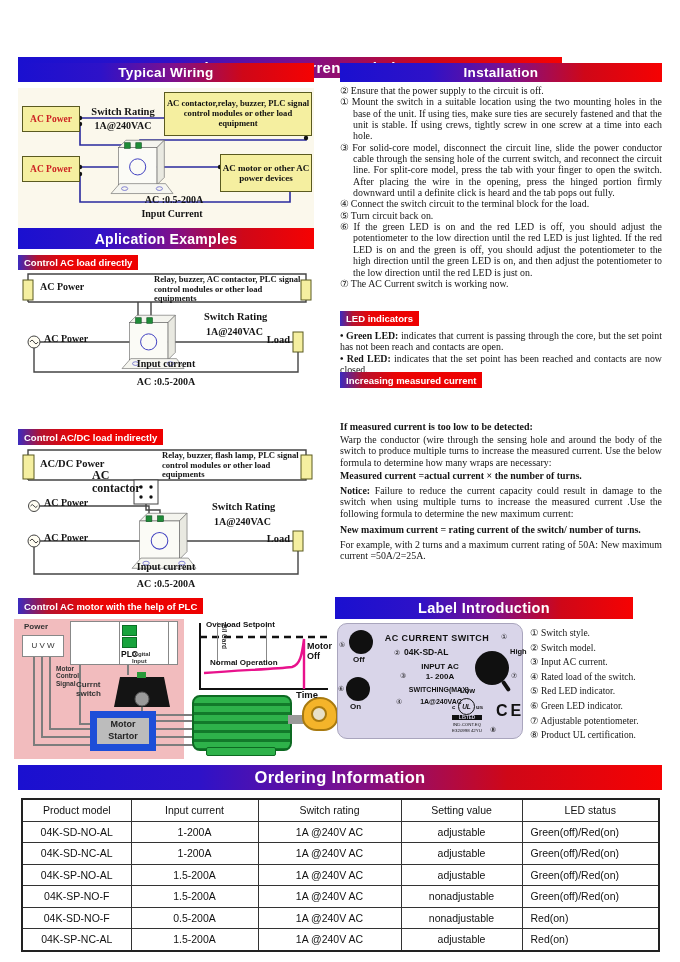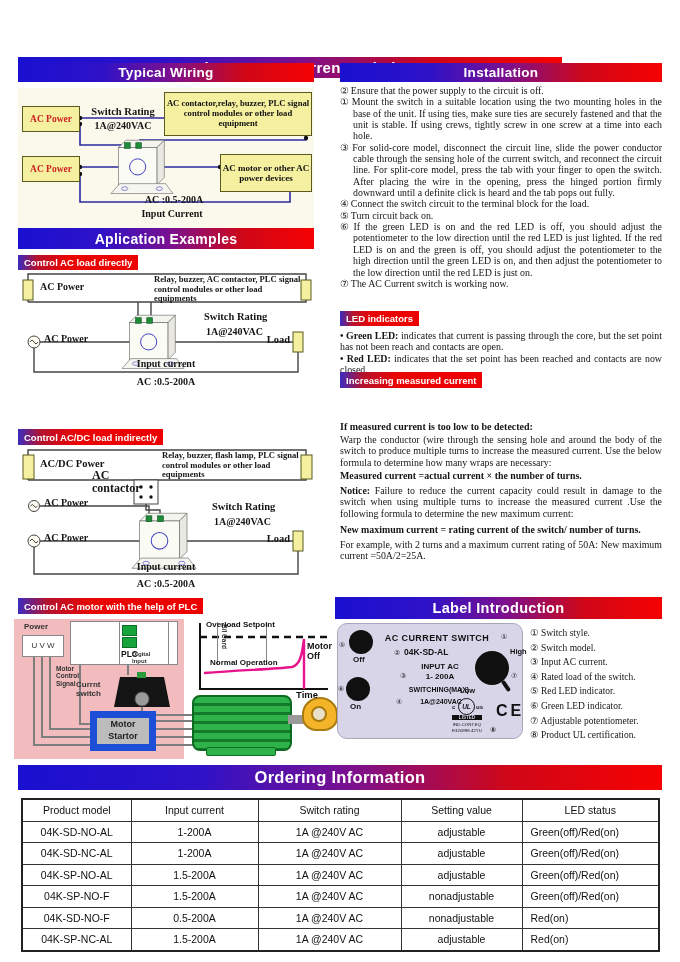--- a/index.html
+++ b/index.html
@@ -229,21 +229,21 @@
 
   <div class="tag" style="left:340px;top:372px;height:16px;font-size:9.5px;">Increasing measured current</div>
 
   <div class="lbl sb" style="left:340px;top:421px;width:322px;font-size:10px;">If measured current is too low to be detected:</div>
   <div class="abs para" style="left:340px;top:434px;width:322px;font-size:9.9px;">Warp the conductor (wire through the sensing hole and around the body of the switch to produce multiple turns to increase the measured current. Use the below formula to determine how many wraps are necessary:</div>
   <div class="lbl sb" style="left:340px;top:470px;width:322px;font-size:9.9px;">Measured current =actual current × the number of turns.</div>
   <div class="abs para" style="left:340px;top:485px;width:322px;font-size:9.9px;"><span class="sb">Notice:</span><span> Failure to reduce the current capacity could result in damage to the switch when using multiple turns to increase the measured current .Use the following formula to determine the new maximum current:</span></div>
   <div class="lbl sb" style="left:340px;top:524px;width:322px;font-size:9.9px;">New maximum current = rating current of the switch/ number of turns.</div>
   <div class="abs para" style="left:340px;top:539px;width:322px;font-size:9.9px;">For example, with 2 turns and a maximum current rating of 50A: New maximum current =50A/2=25A.</div>
 
-  <div class="hdr" style="left:335px;top:597px;width:327px;height:22px;font-size:14.5px;">Label Introduction</div>
+  <div class="hdr" style="left:335px;top:597px;width:298px;height:22px;font-size:14.5px;">Label Introduction</div>
 
   <div class="abs" style="left:337px;top:623px;width:184px;height:114px;background:#d9d5e9;border:1px solid #a9a5bd;border-radius:10px;font-family:'Liberation Sans',sans-serif;color:#111;">
     <div class="lbl" style="left:1px;top:17px;font-size:7px;">⑤</div>
     <div class="blkcirc" style="left:11px;top:6px;width:24px;height:24px;"></div>
     <div class="lbl sb" style="left:15px;top:32px;font-size:8px;">Off</div>
     <div class="lbl sb ctr" style="left:40px;top:9px;width:118px;font-size:9px;letter-spacing:.4px;">AC CURRENT SWITCH</div>
     <div class="lbl" style="left:163px;top:9px;font-size:7px;">①</div>
     <div class="lbl" style="left:56px;top:25px;font-size:7px;display:inline;">②</div>
     <div class="lbl sb" style="left:66px;top:24px;font-size:8.5px;">04K-SD-AL</div>
     <div class="blkcirc" style="left:137px;top:27px;width:34px;height:34px;"></div>

